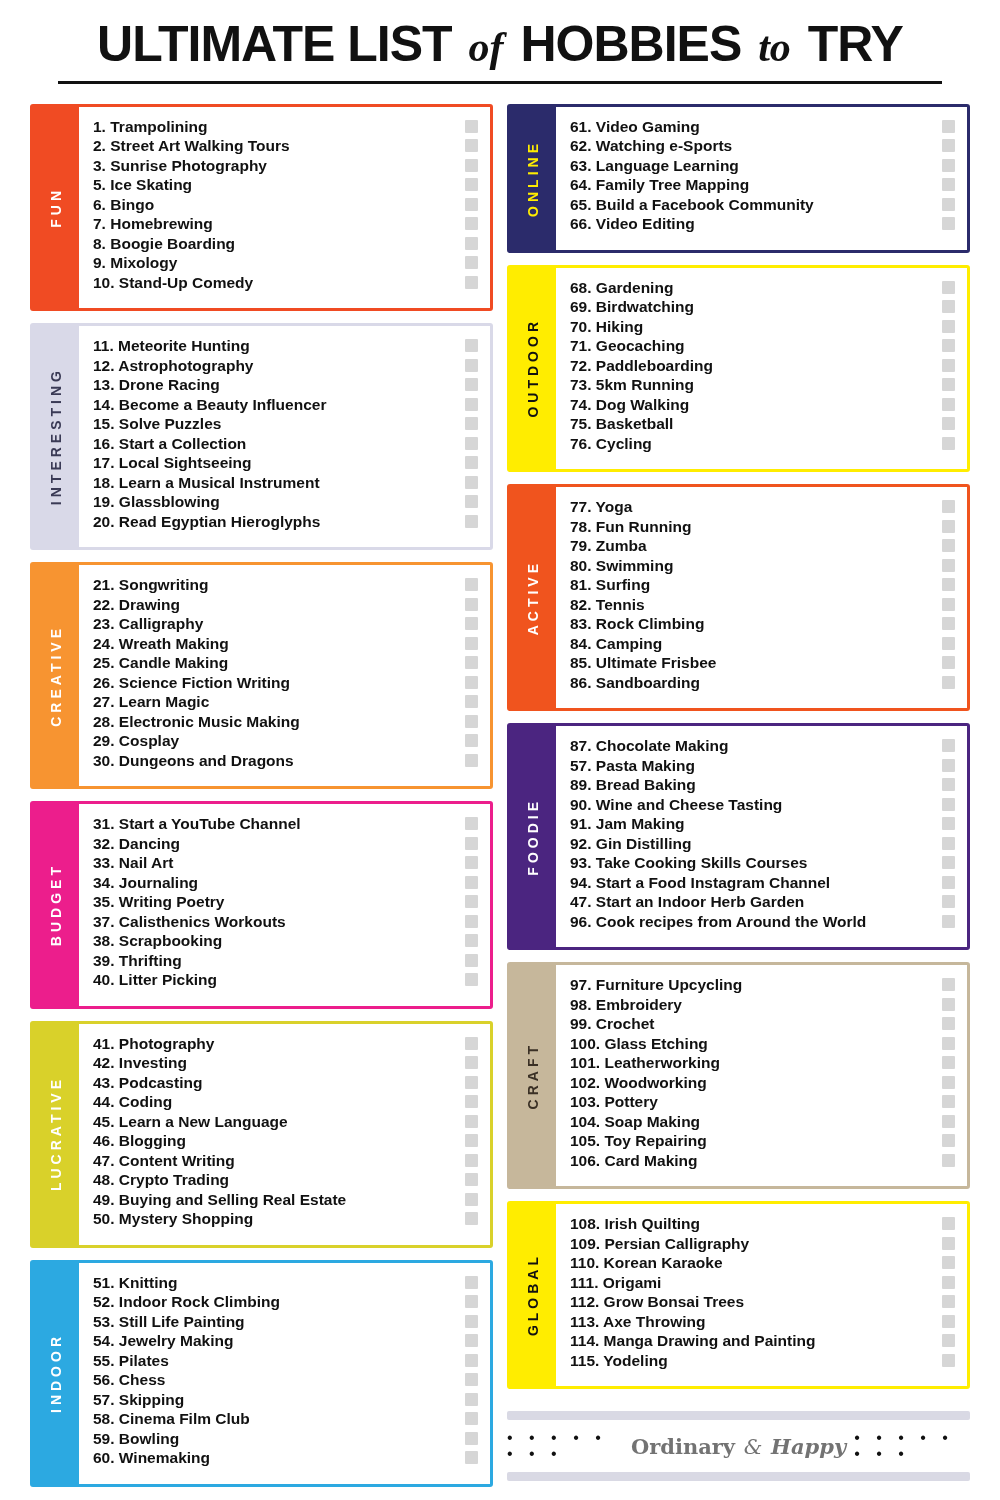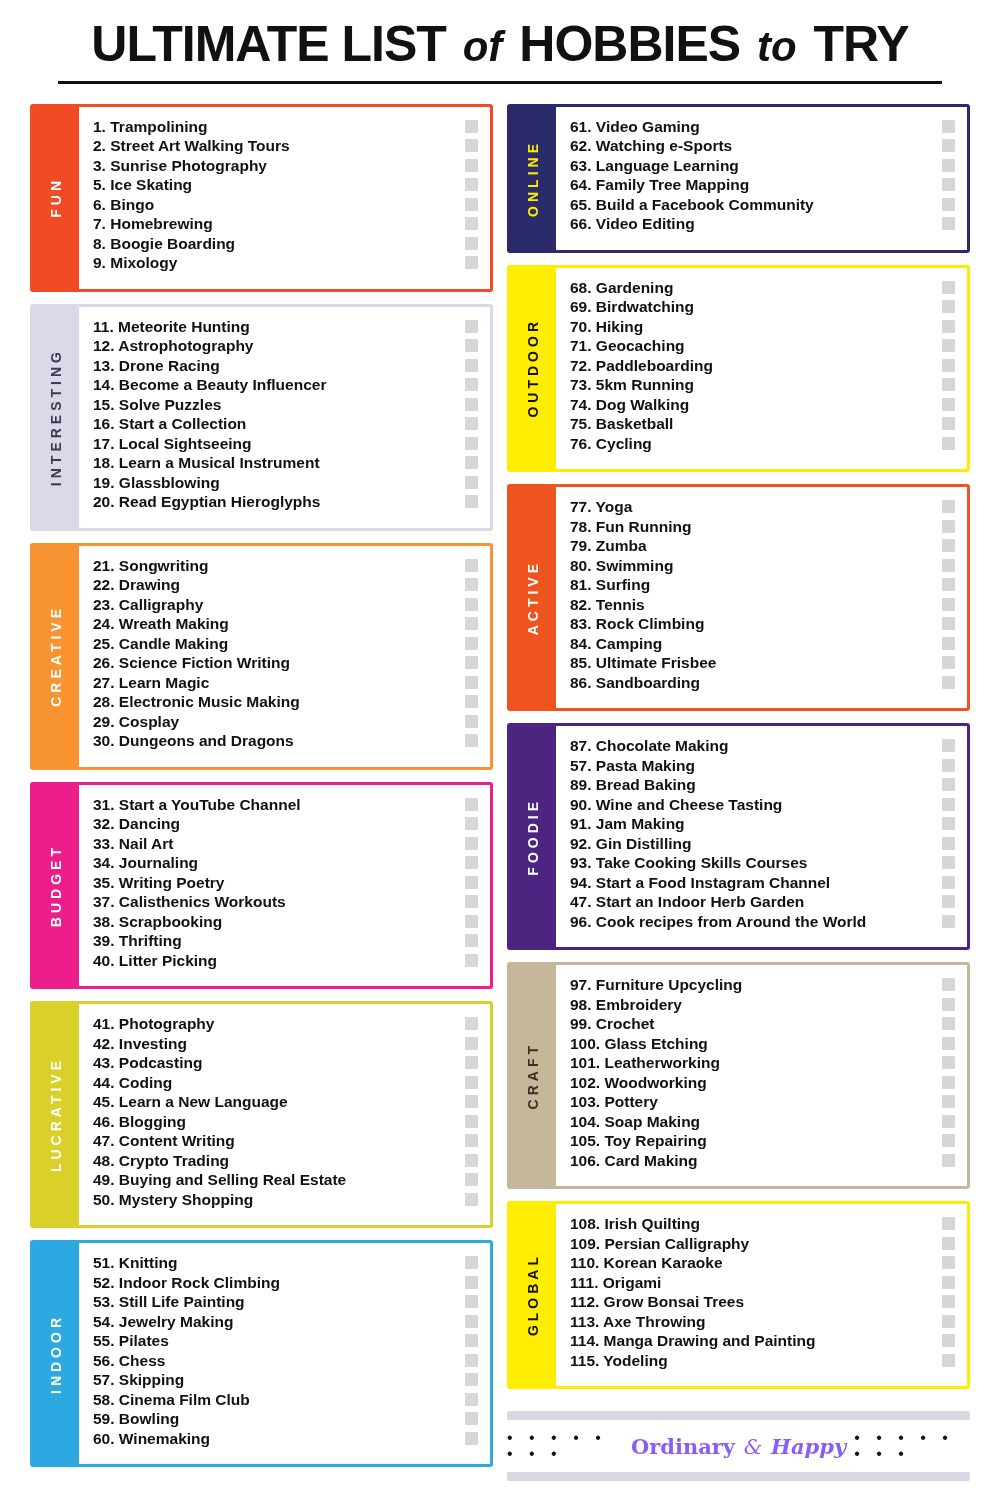--- a/index.html
+++ b/index.html
@@ -24,21 +24,21 @@
   .title{
     font-size:50px;
     font-weight:bold;
     letter-spacing:-1px;
     color:#111111;
     line-height:1.05;
     white-space:nowrap;
     font-family:"Liberation Sans", sans-serif;
   }
   .title .script{
-    font-family:Liberation Sans, sans-serif;
+    font-family:Liberation Serif, serif;
     font-style:italic;
     font-weight:bold;
     font-size:42px;
     letter-spacing:0px;
     padding:0 4px;
   }
   .rule{
     height:3px;background:#111111;margin:10px 30px 0 30px;
   }
   
@@ -117,21 +117,21 @@
     display:flex;align-items:center;justify-content:center;gap:8px;
     padding:6px 0;
   }
   .dots{
     letter-spacing:6px;font-size:16px;color:#111;line-height:1;
   }
   .brand{
     font-family:"DejaVu Serif", serif;
     font-size:21px;
     font-weight:bold;
-    color:#8b5cf6;
+    color:#737373;
     white-space:nowrap;
   }
   .brand .amp{
     font-style:italic;
     font-weight:normal;
     padding:0 2px;
   }
   .brand .script2{
     font-style:italic;
   }
@@ -184,20 +184,24 @@
               <span class="checkbox"></span>
             </div>
             <div class="item">
               <span class="txt">8. Boogie Boarding</span>
               <span class="checkbox"></span>
             </div>
             <div class="item">
               <span class="txt">9. Mixology</span>
               <span class="checkbox"></span>
             </div>
+            <div class="item">
+              <span class="txt">10. Stand-Up Comedy</span>
+              <span class="checkbox"></span>
+            </div>
           </div>
         </div>
         <div class="card" style="border-color: rgb(217, 217, 232);">
           <div class="cat-tab" style="background: rgb(217, 217, 232);">
             <div class="cat-label" style="color: rgb(58, 58, 85);">INTERESTING</div>
           </div>
           <div class="items">
             <div class="item">
               <span class="txt">11. Meteorite Hunting</span>
               <span class="checkbox"></span>

